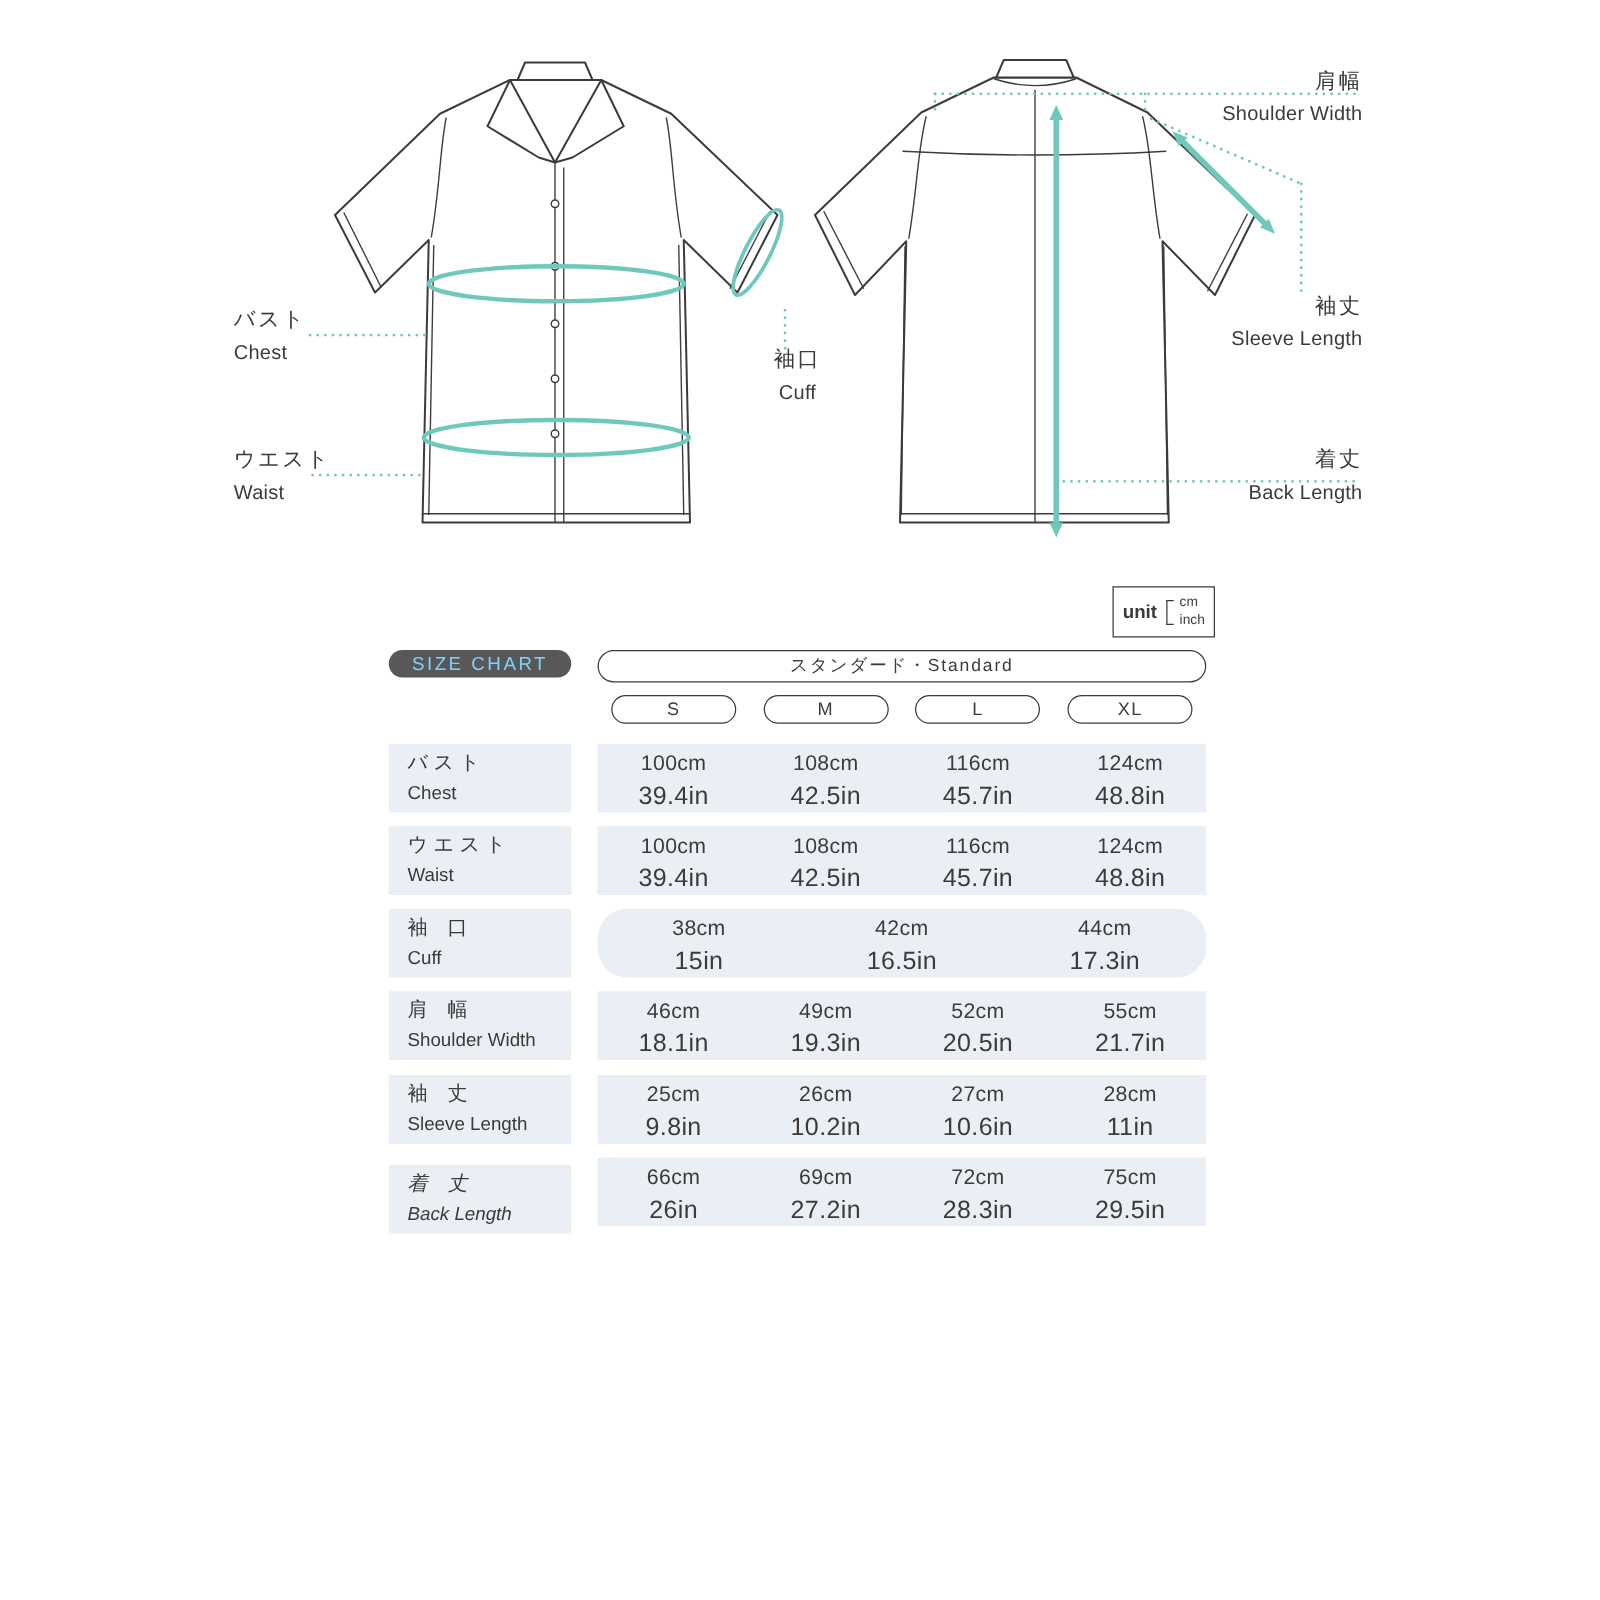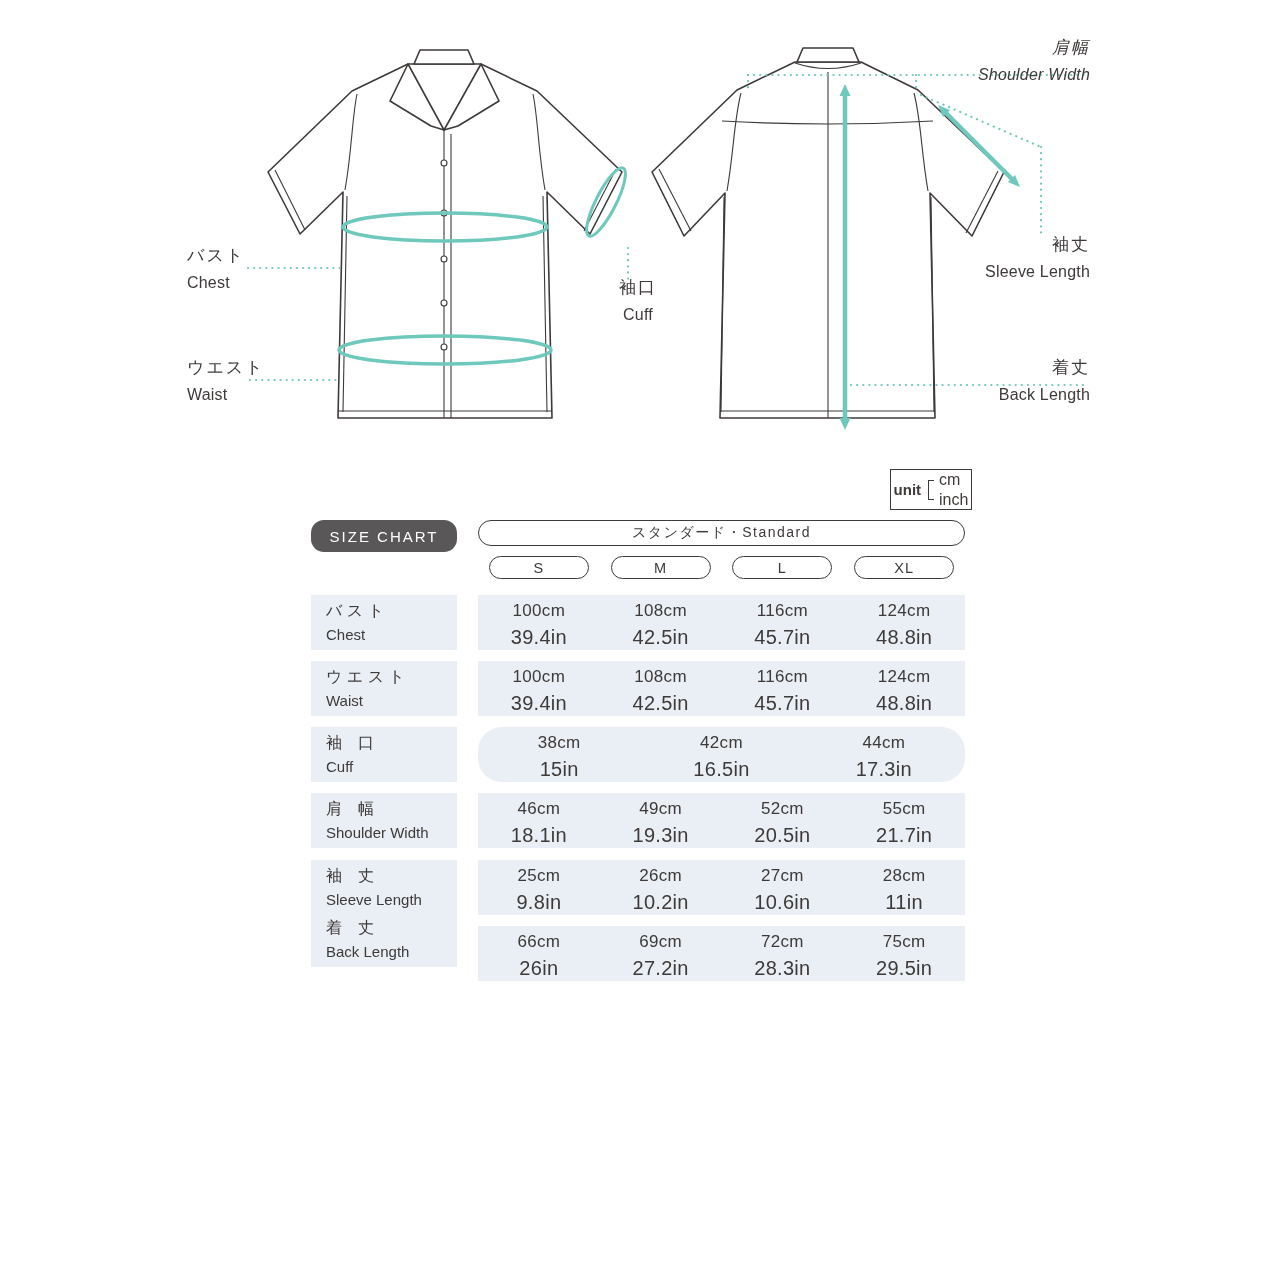--- a/index.html
+++ b/index.html
@@ -16,25 +16,25 @@
   .m-label.center { text-align:center; }
 
   
   .unit-box { position:absolute; left:890px; top:469px; width:82px; height:41px;
     border:1.5px solid #3e3a39; display:flex; align-items:center; justify-content:center; gap:5px; background:#fff; }
   .unit-box .u-label { font-size:15px; font-weight:bold; }
   .unit-bracket { position:relative; width:8px; height:24px; }
   .unit-bracket::before { content:""; position:absolute; left:2px; top:2px; bottom:2px; width:1.4px; background:#3e3a39; }
   .unit-bracket::after { content:""; position:absolute; left:2px; top:2px; width:6px; height:1.4px; background:#3e3a39;
     box-shadow:0 19px 0 #3e3a39; }
-  .unit-units { font-size:16px; line-height:1.25; text-align:left; }
+  .unit-units { font-size:11px; line-height:1.25; text-align:left; }
 
   
   .pill { position:absolute; display:flex; align-items:center; justify-content:center; border-radius:13px; }
-  .pill.dark { left:311px; top:520px; width:146px; height:32px; background:#595757; color:#ffffff;
+  .pill.dark { left:311px; top:520px; width:146px; height:22px; background:#595757; color:#7dd3fc;
     font-size:15px; letter-spacing:2px; }
   .pill.standard { left:478px; top:520px; width:487px; height:26px; border:1.5px solid #3e3a39;
     background:#fff; font-size:14px; letter-spacing:1.5px; }
   .sizes-row { position:absolute; left:478px; top:556px; width:487px; height:23px; display:flex; }
   .size-col { flex:1; display:flex; align-items:center; justify-content:center; }
   .size-pill { width:100px; height:23px; border:1.4px solid #3e3a39; border-radius:12px; background:#fff;
     display:flex; align-items:center; justify-content:center; font-size:14.5px; letter-spacing:1px; }
 
   
   .row-label { position:absolute; left:311px; width:146px; height:55px; background:#e9eff4; padding:8px 12px 0 15px; }
@@ -129,21 +129,21 @@
     <div class="en">Chest</div>
   </div>
   <div class="m-label" style="left:187px; top:359px;">
     <div class="jp">ウエスト</div>
     <div class="en">Waist</div>
   </div>
   <div class="m-label center" style="left:597px; top:279px; width:82px;">
     <div class="jp">袖口</div>
     <div class="en">Cuff</div>
   </div>
-  <div class="m-label right" style="right:190px; top:39px;font-style:italic;">
+  <div class="m-label right" style="right:190px; top:56px;">
     <div class="jp">肩幅</div>
     <div class="en">Shoulder Width</div>
   </div>
   <div class="m-label right" style="right:190px; top:236px;">
     <div class="jp">袖丈</div>
     <div class="en">Sleeve Length</div>
   </div>
   <div class="m-label right" style="right:190px; top:359px;">
     <div class="jp">着丈</div>
     <div class="en">Back Length</div>
@@ -279,21 +279,21 @@
     <div class="cell">
       <div class="cm">27cm</div>
       <div class="in">10.6in</div>
     </div>
     <div class="cell">
       <div class="cm">28cm</div>
       <div class="in">11in</div>
     </div>
   </div>
 
-  <div class="row-label" style="top:912px;">
+  <div class="row-label" style="top:932px;font-style:italic;">
     <div class="rl-jp">着　丈</div>
     <div class="rl-en">Back Length</div>
   </div>
   <div class="row-data" style="top:926px;">
     <div class="cell">
       <div class="cm">66cm</div>
       <div class="in">26in</div>
     </div>
     <div class="cell">
       <div class="cm">69cm</div>

